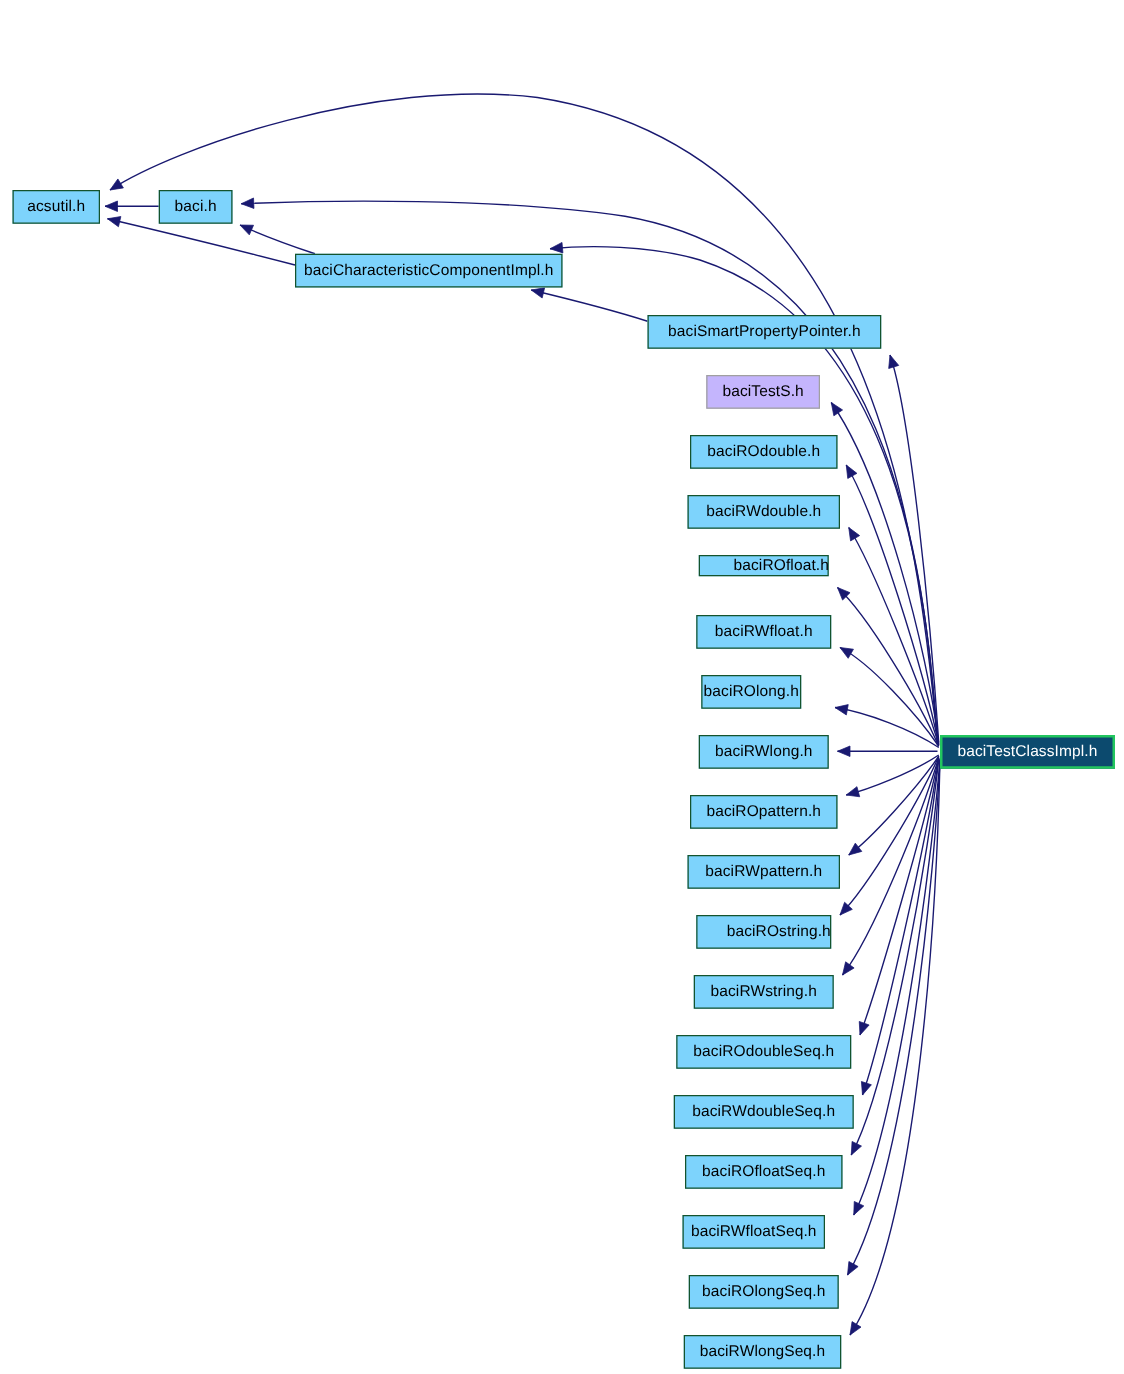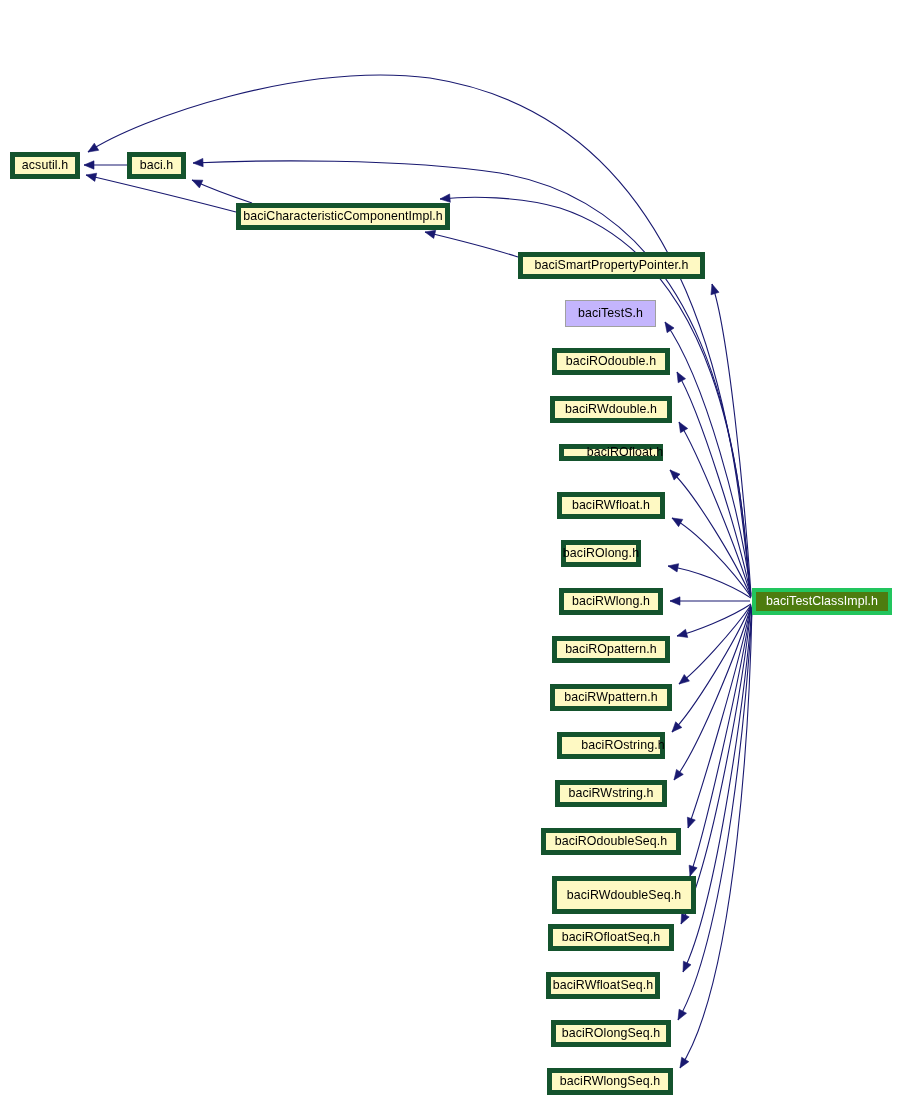--- a/index.html
+++ b/index.html
@@ -33,41 +33,41 @@
     stroke-width: 1.1;
   }
   .edge-head {
     fill: #191970;
     stroke: #191970;
     stroke-width: 0.6;
   }
   .node-box {
     position: absolute;
     box-sizing: border-box;
-    background: #fef9c3;
-    border: 5px solid #14532d;
+    background: #7dd3fc;
+    border: 1px solid #14532d;
     display: flex;
     align-items: center;
     justify-content: center;
     white-space: nowrap;
   }
   .node-label {
     font-family: "Liberation Sans", sans-serif;
     font-size: 12.4px;
     color: #000000;
     line-height: 1;
     letter-spacing: 0.1px;
   }
   .node-box.grey {
     border: 1px solid #a0a0a0;
     background: #c4b5fd;
   }
   .node-box.current {
-    border: 4px solid #22c55e;
-    background: #4d7c0f;
+    border: 2px solid #22c55e;
+    background: #0c4a6e;
   }
   .node-box.current .node-label {
     color: #ffffff;
   }
 </style>
 </head>
 <body>
 
 <div id="graph-root">
   <svg id="graph-svg" viewBox="0 0 899 1099" preserveAspectRatio="none">
@@ -164,21 +164,21 @@
       </div>
       <div class="node-box" style="left: 557px; top: 732px; width: 108px; height: 27px; padding-left: 24px;">
         <span class="node-label">baciROstring.h</span>
       </div>
       <div class="node-box" style="left: 555px; top: 780px; width: 112px; height: 27px;">
         <span class="node-label">baciRWstring.h</span>
       </div>
       <div class="node-box" style="left: 541px; top: 828px; width: 140px; height: 27px;">
         <span class="node-label">baciROdoubleSeq.h</span>
       </div>
-      <div class="node-box" style="left: 539px; top: 876px; width: 144px; height: 38px; margin-left: 13px;">
+      <div class="node-box" style="left: 539px; top: 876px; width: 144px; height: 27px;">
         <span class="node-label">baciRWdoubleSeq.h</span>
       </div>
       <div class="node-box" style="left: 548px; top: 924px; width: 126px; height: 27px;">
         <span class="node-label">baciROfloatSeq.h</span>
       </div>
       <div class="node-box" style="left: 546px; top: 972px; width: 114px; height: 27px;">
         <span class="node-label">baciRWfloatSeq.h</span>
       </div>
       <div class="node-box" style="left: 551px; top: 1020px; width: 120px; height: 27px;">
         <span class="node-label">baciROlongSeq.h</span>

